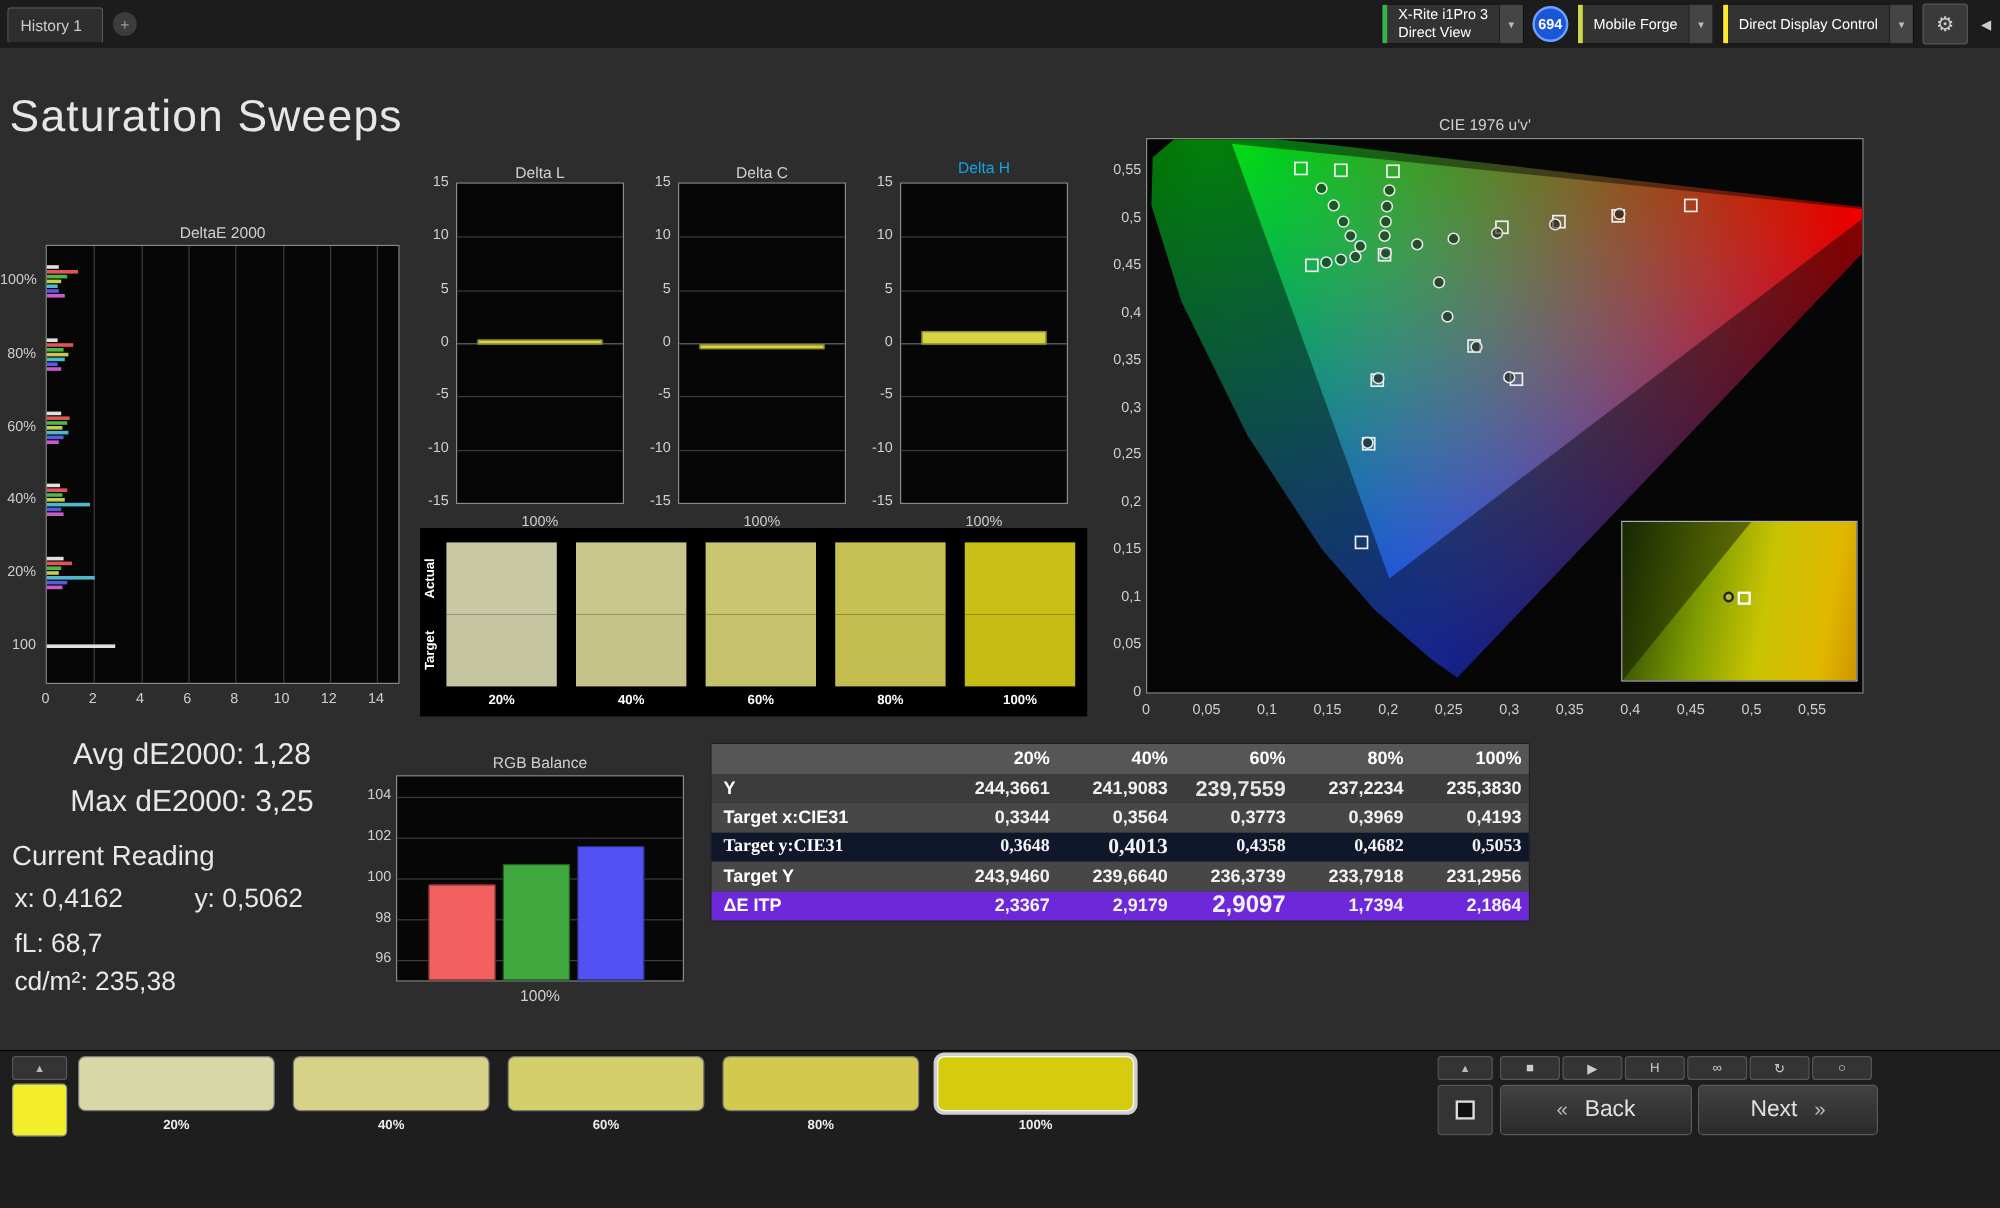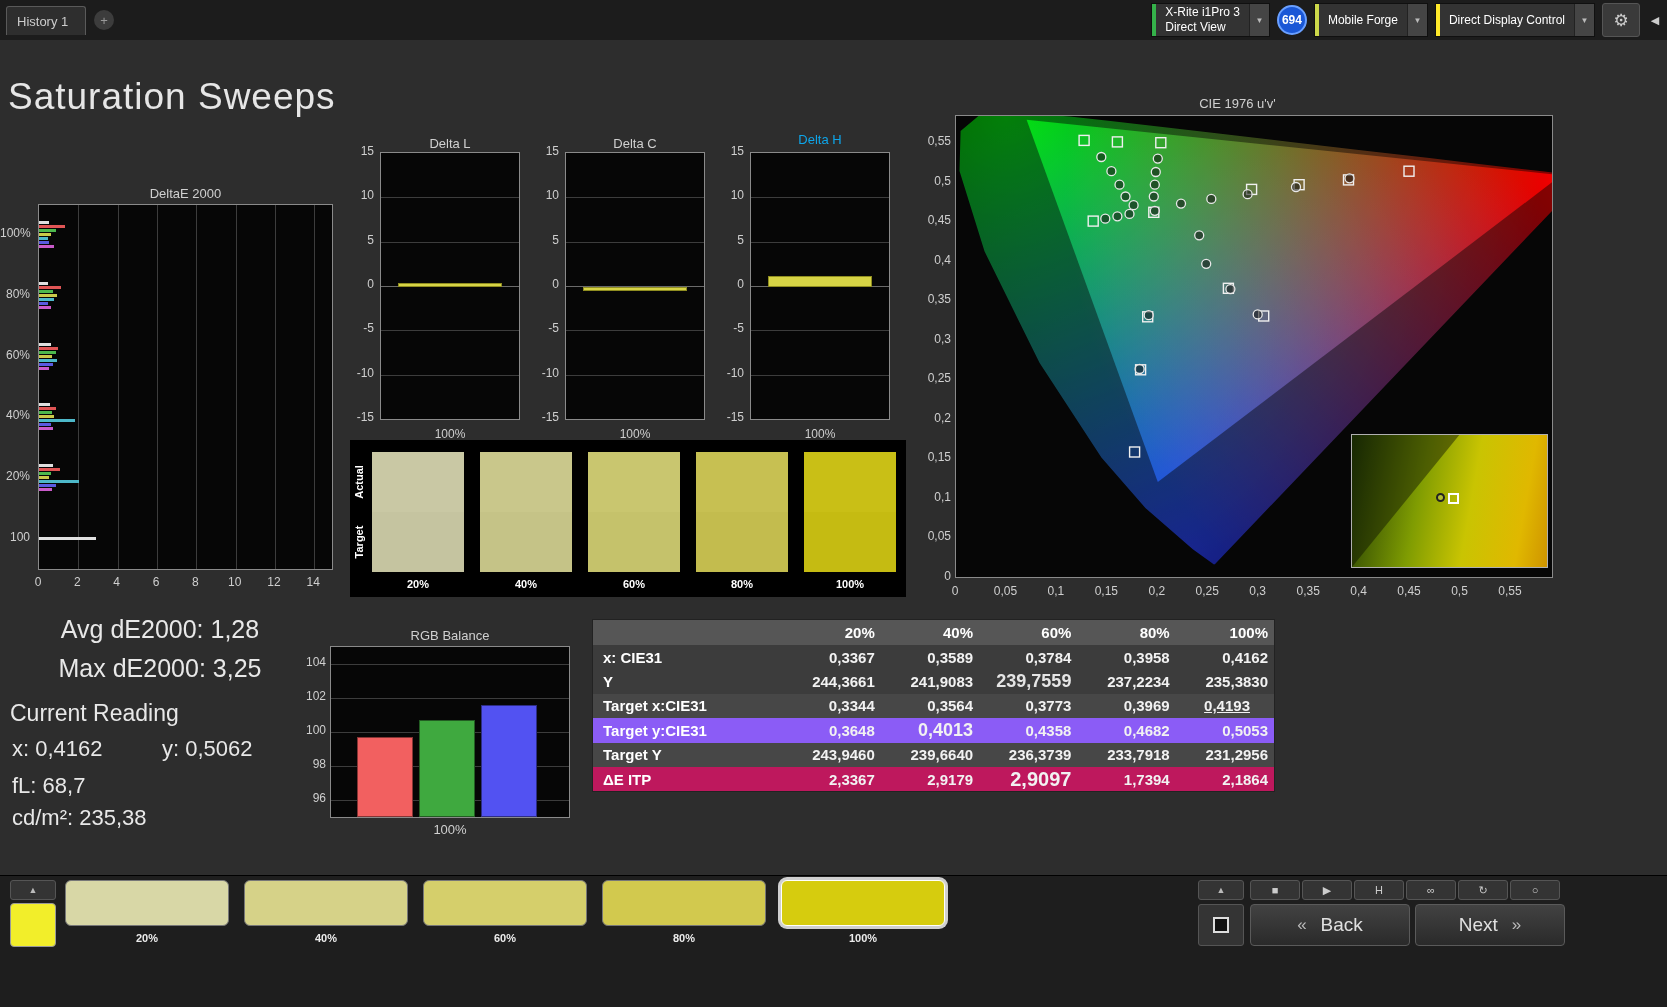--- a/index.html
+++ b/index.html
@@ -281,60 +281,52 @@
   <div style="left:592px;top:619px;width:683px;border:1px solid #222">
       <div style="display: flex; height: 25px; background: rgb(86, 86, 86);">
         <div style="width: 190px;"></div>
         <div style="display: flex; align-items: center; justify-content: flex-end; padding-right: 6px; font-weight: bold; font-size: 15px; width: 98.6px; color: rgb(255, 255, 255);">20%</div>
         <div style="display: flex; align-items: center; justify-content: flex-end; padding-right: 6px; font-weight: bold; font-size: 15px; width: 98.6px; color: rgb(255, 255, 255);">40%</div>
         <div style="display: flex; align-items: center; justify-content: flex-end; padding-right: 6px; font-weight: bold; font-size: 15px; width: 98.6px; color: rgb(255, 255, 255);">60%</div>
         <div style="display: flex; align-items: center; justify-content: flex-end; padding-right: 6px; font-weight: bold; font-size: 15px; width: 98.6px; color: rgb(255, 255, 255);">80%</div>
         <div style="display: flex; align-items: center; justify-content: flex-end; padding-right: 6px; font-weight: bold; font-size: 15px; width: 98.6px; color: rgb(255, 255, 255);">100%</div>
       </div>
       <div style="display: flex; height: 24.4px; background: rgb(60, 60, 60);">
-        <div style="width: 190px; padding-left: 10px; display: flex; align-items: center; font-weight: bold; font-size: 15px; color: rgb(255, 255, 255);">x: CIE31</div>
-        <div style="display: flex; align-items: center; justify-content: flex-end; padding-right: 6px; font-weight: bold; font-size: 15px; width: 98.6px; color: rgb(242, 242, 242);">0,3367</div>
-        <div style="display: flex; align-items: center; justify-content: flex-end; padding-right: 6px; font-weight: bold; font-size: 15px; width: 98.6px; color: rgb(242, 242, 242);">0,3589</div>
-        <div style="display: flex; align-items: center; justify-content: flex-end; padding-right: 6px; font-weight: bold; font-size: 15px; width: 98.6px; color: rgb(242, 242, 242);">0,3784</div>
-        <div style="display: flex; align-items: center; justify-content: flex-end; padding-right: 6px; font-weight: bold; font-size: 15px; width: 98.6px; color: rgb(242, 242, 242);">0,3958</div>
-        <div style="display: flex; align-items: center; justify-content: flex-end; padding-right: 6px; font-weight: bold; font-size: 15px; width: 98.6px; color: rgb(242, 242, 242);">0,4162</div>
-      </div>
-      <div style="display: flex; height: 24.4px; background: rgb(60, 60, 60);">
         <div style="width: 190px; padding-left: 10px; display: flex; align-items: center; font-weight: bold; font-size: 15px; color: rgb(255, 255, 255);">Y</div>
         <div style="display: flex; align-items: center; justify-content: flex-end; padding-right: 6px; font-weight: bold; font-size: 15px; width: 98.6px; color: rgb(242, 242, 242);">244,3661</div>
         <div style="display: flex; align-items: center; justify-content: flex-end; padding-right: 6px; font-weight: bold; font-size: 15px; width: 98.6px; color: rgb(242, 242, 242);">241,9083</div>
         <div style="display: flex; align-items: center; justify-content: flex-end; padding-right: 6px; font-weight: bold; font-size: 18px; width: 98.6px; color: #e5e5e5;">239,7559</div>
         <div style="display: flex; align-items: center; justify-content: flex-end; padding-right: 6px; font-weight: bold; font-size: 15px; width: 98.6px; color: rgb(242, 242, 242);">237,2234</div>
         <div style="display: flex; align-items: center; justify-content: flex-end; padding-right: 6px; font-weight: bold; font-size: 15px; width: 98.6px; color: rgb(242, 242, 242);">235,3830</div>
       </div>
       <div style="display: flex; height: 24.4px; background: rgb(71, 71, 71);">
         <div style="width: 190px; padding-left: 10px; display: flex; align-items: center; font-weight: bold; font-size: 15px; color: rgb(255, 255, 255);">Target x:CIE31</div>
         <div style="display: flex; align-items: center; justify-content: flex-end; padding-right: 6px; font-weight: bold; font-size: 15px; width: 98.6px; color: rgb(242, 242, 242);">0,3344</div>
         <div style="display: flex; align-items: center; justify-content: flex-end; padding-right: 6px; font-weight: bold; font-size: 15px; width: 98.6px; color: rgb(242, 242, 242);">0,3564</div>
         <div style="display: flex; align-items: center; justify-content: flex-end; padding-right: 6px; font-weight: bold; font-size: 15px; width: 98.6px; color: rgb(242, 242, 242);">0,3773</div>
         <div style="display: flex; align-items: center; justify-content: flex-end; padding-right: 6px; font-weight: bold; font-size: 15px; width: 98.6px; color: rgb(242, 242, 242);">0,3969</div>
-        <div style="display: flex; align-items: center; justify-content: flex-end; padding-right: 24px; font-weight: bold; font-size: 15px; width: 98.6px; color: rgb(242, 242, 242); text-decoration: underline;">0,4193</div>
-      </div>
-      <div style="display: flex; height: 24.4px; background: #8b5cf6;">
+        <div style="display: flex; align-items: center; justify-content: flex-end; padding-right: 6px; font-weight: bold; font-size: 15px; width: 98.6px; color: rgb(242, 242, 242);">0,4193</div>
+      </div>
+      <div style="display: flex; height: 24.4px; background: #0f172a; font-family: Liberation Serif, serif;">
         <div style="width: 190px; padding-left: 10px; display: flex; align-items: center; font-weight: bold; font-size: 15px; color: rgb(255, 255, 255);">Target y:CIE31</div>
         <div style="display: flex; align-items: center; justify-content: flex-end; padding-right: 6px; font-weight: bold; font-size: 15px; width: 98.6px; color: rgb(242, 242, 242);">0,3648</div>
         <div style="display: flex; align-items: center; justify-content: flex-end; padding-right: 6px; font-weight: bold; font-size: 18px; width: 98.6px; color: rgb(242, 242, 242);">0,4013</div>
         <div style="display: flex; align-items: center; justify-content: flex-end; padding-right: 6px; font-weight: bold; font-size: 15px; width: 98.6px; color: rgb(242, 242, 242);">0,4358</div>
         <div style="display: flex; align-items: center; justify-content: flex-end; padding-right: 6px; font-weight: bold; font-size: 15px; width: 98.6px; color: rgb(242, 242, 242);">0,4682</div>
         <div style="display: flex; align-items: center; justify-content: flex-end; padding-right: 6px; font-weight: bold; font-size: 15px; width: 98.6px; color: rgb(242, 242, 242);">0,5053</div>
       </div>
       <div style="display: flex; height: 24.4px; background: rgb(71, 71, 71);">
         <div style="width: 190px; padding-left: 10px; display: flex; align-items: center; font-weight: bold; font-size: 15px; color: rgb(255, 255, 255);">Target Y</div>
         <div style="display: flex; align-items: center; justify-content: flex-end; padding-right: 6px; font-weight: bold; font-size: 15px; width: 98.6px; color: rgb(242, 242, 242);">243,9460</div>
         <div style="display: flex; align-items: center; justify-content: flex-end; padding-right: 6px; font-weight: bold; font-size: 15px; width: 98.6px; color: rgb(242, 242, 242);">239,6640</div>
         <div style="display: flex; align-items: center; justify-content: flex-end; padding-right: 6px; font-weight: bold; font-size: 15px; width: 98.6px; color: rgb(242, 242, 242);">236,3739</div>
         <div style="display: flex; align-items: center; justify-content: flex-end; padding-right: 6px; font-weight: bold; font-size: 15px; width: 98.6px; color: rgb(242, 242, 242);">233,7918</div>
         <div style="display: flex; align-items: center; justify-content: flex-end; padding-right: 6px; font-weight: bold; font-size: 15px; width: 98.6px; color: rgb(242, 242, 242);">231,2956</div>
       </div>
-      <div style="display: flex; height: 24.4px; background: #be185d;">
+      <div style="display: flex; height: 24.4px; background: #6d28d9;">
         <div style="width: 190px; padding-left: 10px; display: flex; align-items: center; font-weight: bold; font-size: 15px; color: rgb(255, 255, 255);">ΔE ITP</div>
         <div style="display: flex; align-items: center; justify-content: flex-end; padding-right: 6px; font-weight: bold; font-size: 15px; width: 98.6px; color: rgb(242, 242, 242);">2,3367</div>
         <div style="display: flex; align-items: center; justify-content: flex-end; padding-right: 6px; font-weight: bold; font-size: 15px; width: 98.6px; color: rgb(242, 242, 242);">2,9179</div>
         <div style="display: flex; align-items: center; justify-content: flex-end; padding-right: 6px; font-weight: bold; font-size: 20px; width: 98.6px; color: rgb(242, 242, 242);">2,9097</div>
         <div style="display: flex; align-items: center; justify-content: flex-end; padding-right: 6px; font-weight: bold; font-size: 15px; width: 98.6px; color: rgb(242, 242, 242);">1,7394</div>
         <div style="display: flex; align-items: center; justify-content: flex-end; padding-right: 6px; font-weight: bold; font-size: 15px; width: 98.6px; color: rgb(242, 242, 242);">2,1864</div>
       </div>
     </div>
 
   <div class="bottombar">

